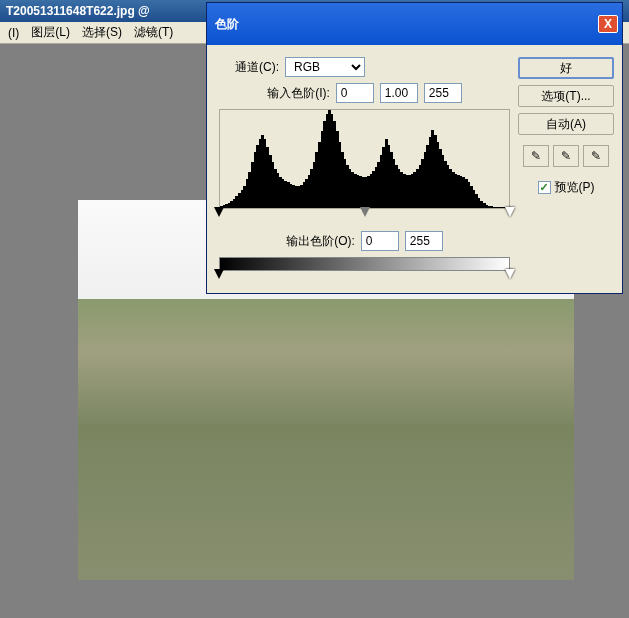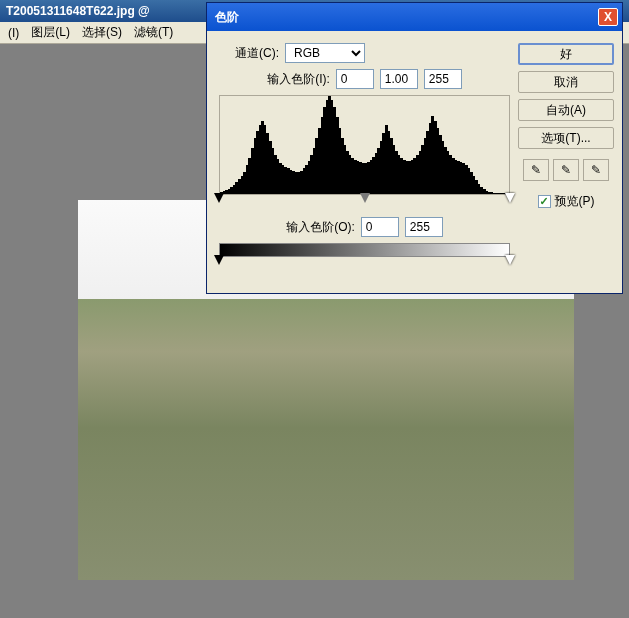--- a/index.html
+++ b/index.html
@@ -3,21 +3,21 @@
 <meta charset="utf-8">
 <style>
 *{box-sizing:border-box;margin:0;padding:0;font-family:"Microsoft YaHei","SimSun",Arial,sans-serif;font-size:12px}
 body{background:#808080;width:629px;height:618px;position:relative;overflow:hidden}
 .app-titlebar{background:linear-gradient(#3a6ea5,#1e4d8c);color:#fff;height:22px;line-height:22px;padding-left:6px;font-weight:700}
 .menubar{background:#ece9d8;height:22px;border-bottom:1px solid #aca899;display:flex;align-items:center;padding-left:2px}
 .menubar span{padding:2px 6px;cursor:default}
 .photo-canvas{position:absolute;top:200px;left:78px;width:496px;height:380px;background:#fff}
 .photo{width:100%;height:100%;background:linear-gradient(to bottom,#fafafa 0%,#f0f0f0 26%,#8a9a6e 26%,#a0a080 40%,#7a8560 60%,#888f70 100%)}
 .dialog{position:absolute;top:2px;left:206px;width:417px;height:292px;background:#ece9d8;border:1px solid #0a246a}
-.dlg-title{background:linear-gradient(#2a6de1,#0a52d0);height:28px;display:flex;align-items:center;justify-content:space-between;padding:0 4px}
+.dlg-title{background:linear-gradient(#2a6de1,#0a52d0);height:42px;display:flex;align-items:center;justify-content:space-between;padding:0 4px}
 .dlg-title-text{color:#fff;font-weight:700;padding-left:4px}
 .close-btn{width:20px;height:18px;background:#e05030;border:1px solid #fff;display:flex;align-items:center;justify-content:center;color:#fff;font-weight:700;border-radius:2px;cursor:pointer}
 .dlg-body{display:flex;padding:8px;height:calc(100% - 24px)}
 .dlg-left{flex:1;padding:4px 8px 4px 4px}
 .dlg-right{width:96px;display:flex;flex-direction:column;gap:6px;padding-top:4px}
 .btn{height:22px;background:#ece9d8;border:1px solid #aca899;border-radius:2px;cursor:pointer;display:flex;align-items:center;justify-content:center}
 .btn.primary{border:2px solid #6a8fd0}
 .row{display:flex;align-items:center;gap:6px;margin-bottom:6px}
 .lbl{text-align:right;min-width:60px}
 select,.num{height:20px;border:1px solid #7f9db9;background:#fff;padding:0 4px}
@@ -191,43 +191,40 @@
             <div style="height: 1.04167%;"></div>
             <div style="height: 1.04167%;"></div>
           </div>
       </div>
       <div class="sliders">
         <div class="tri black"></div>
         <div class="tri gray"></div>
         <div class="tri white"></div>
       </div>
       <div class="out-row" style="justify-content:center">
-        <span>输入色阶(O):</span>
+        <span>输出色阶(O):</span>
         <input class="num" value="0" style="">
         <input class="num" value="255" style="">
       </div>
       <div class="grad"></div>
       <div class="sliders">
         <div class="tri black"></div>
         <div class="tri white"></div>
       </div>
     </div>
     <div class="dlg-right">
       <div class="btn primary">
           <span>好</span>
         </div>
       <div class="btn">
-          <span>取消</span>
+          <span>选项(T)...</span>
         </div>
       <div class="btn">
           <span>自动(A)</span>
         </div>
-      <div class="btn">
-          <span>选项(T)...</span>
-        </div>
       <div class="eyedrop-row">
         <div class="eyedrop">
             <span>✎</span>
           </div>
         <div class="eyedrop">
             <span>✎</span>
           </div>
         <div class="eyedrop">
             <span>✎</span>
           </div>

